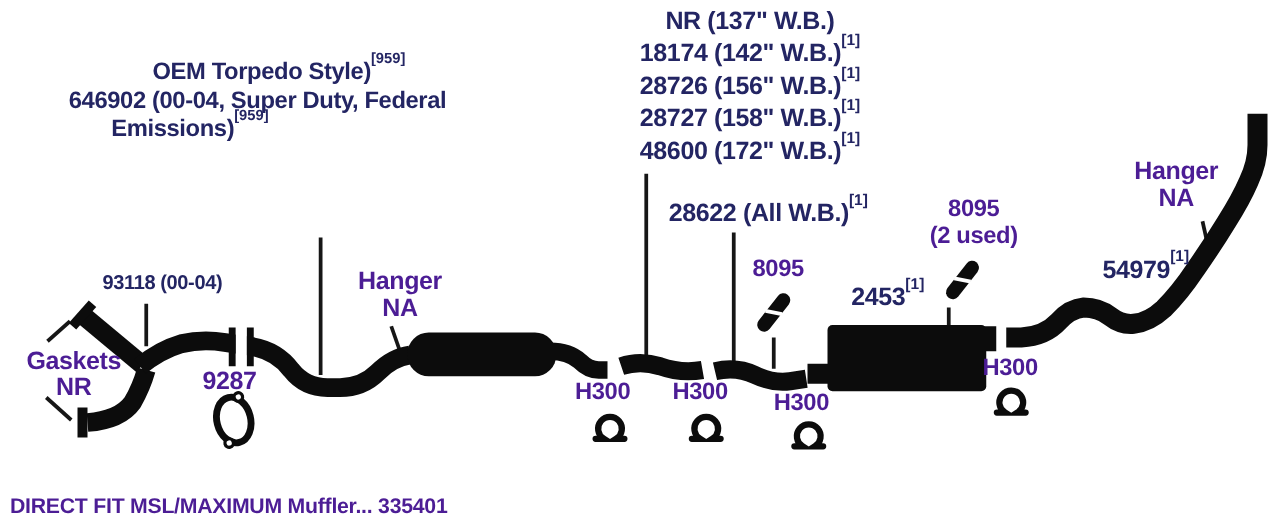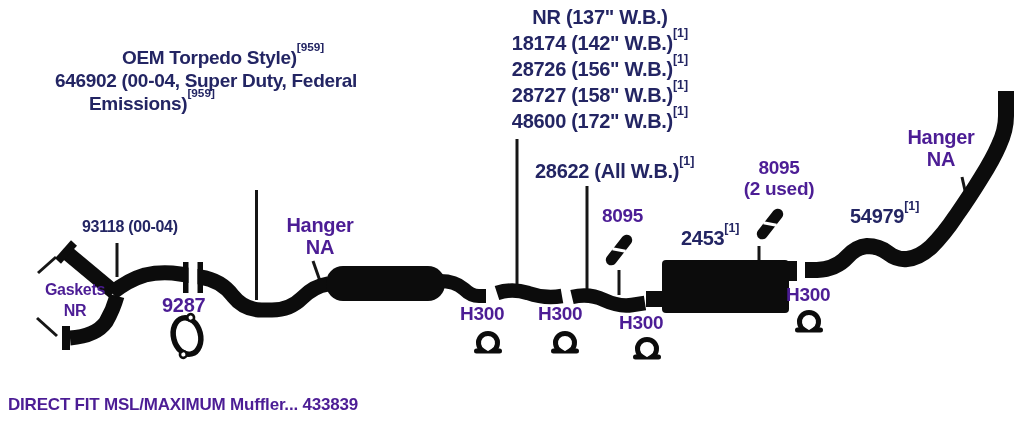--- a/index.html
+++ b/index.html
@@ -102,21 +102,21 @@
   <div class="lbl navy ctr" style="left:476px; top:4px; width:248px; font-size:20px; line-height:26px; white-space:normal;">
     <div><span>NR (137" W.B.)</span><sup></sup></div>
     <div><span>18174 (142" W.B.)</span><sup>[1]</sup></div>
     <div><span>28726 (156" W.B.)</span><sup>[1]</sup></div>
     <div><span>28727 (158" W.B.)</span><sup>[1]</sup></div>
     <div><span>48600 (172" W.B.)</span><sup>[1]</sup></div>
   </div>
 
   <div class="lbl navy" style="left:82px; top:218px; font-size:16px;">93118 (00-04)</div>
 
-  <div class="lbl ctr" style="left:22px; top:279px; width:106px; font-size:16px; line-height:21px; white-space:normal;">
+  <div class="lbl ctr" style="left:6px; top:279px; width:106px; font-size:20px; line-height:21px; white-space:normal;">
     <div>Gaskets</div>
     <div>NR</div>
   </div>
 
   <div class="lbl" style="left:162px; top:294px; font-size:20px;">9287</div>
 
   <div class="lbl ctr" style="left:268px; top:214px; width:104px; font-size:20px; line-height:22px; white-space:normal;">
     <div>Hanger</div>
     <div>NA</div>
   </div>
@@ -129,29 +129,29 @@
 
   <div class="lbl ctr" style="left:726px; top:157px; width:106px; font-size:19px; line-height:21px; white-space:normal;">
     <div>8095</div>
     <div>(2 used)</div>
   </div>
 
   <div class="lbl navy" style="left:681px; top:227px; font-size:20px;text-align:center;">
     <span>2453</span><sup>[1]</sup>
   </div>
 
-  <div class="lbl navy" style="left:850px; top:205px; font-size:20px;">
+  <div class="lbl navy" style="left:882px; top:205px; font-size:20px;">
     <span>54979</span><sup>[1]</sup>
   </div>
 
   <div class="lbl ctr" style="left:893px; top:126px; width:96px; font-size:20px; line-height:22px; white-space:normal;">
     <div>Hanger</div>
     <div>NA</div>
   </div>
 
   <div class="lbl" style="left:460px; top:304px; font-size:19px;">H300</div>
   <div class="lbl" style="left:538px; top:304px; font-size:19px;">H300</div>
   <div class="lbl" style="left:619px; top:313px; font-size:19px;">H300</div>
   <div class="lbl" style="left:786px; top:285px; font-size:19px;">H300</div>
 
-  <div class="lbl caption" style="left:8px; top:396px;">DIRECT FIT MSL/MAXIMUM Muffler... 433839</div>
+  <div class="lbl caption" style="left:8px; top:396px;">DIRECT FIT MSL/MAXIMUM Muffler... 335401</div>
 
 </div>
 
 </body></html>

